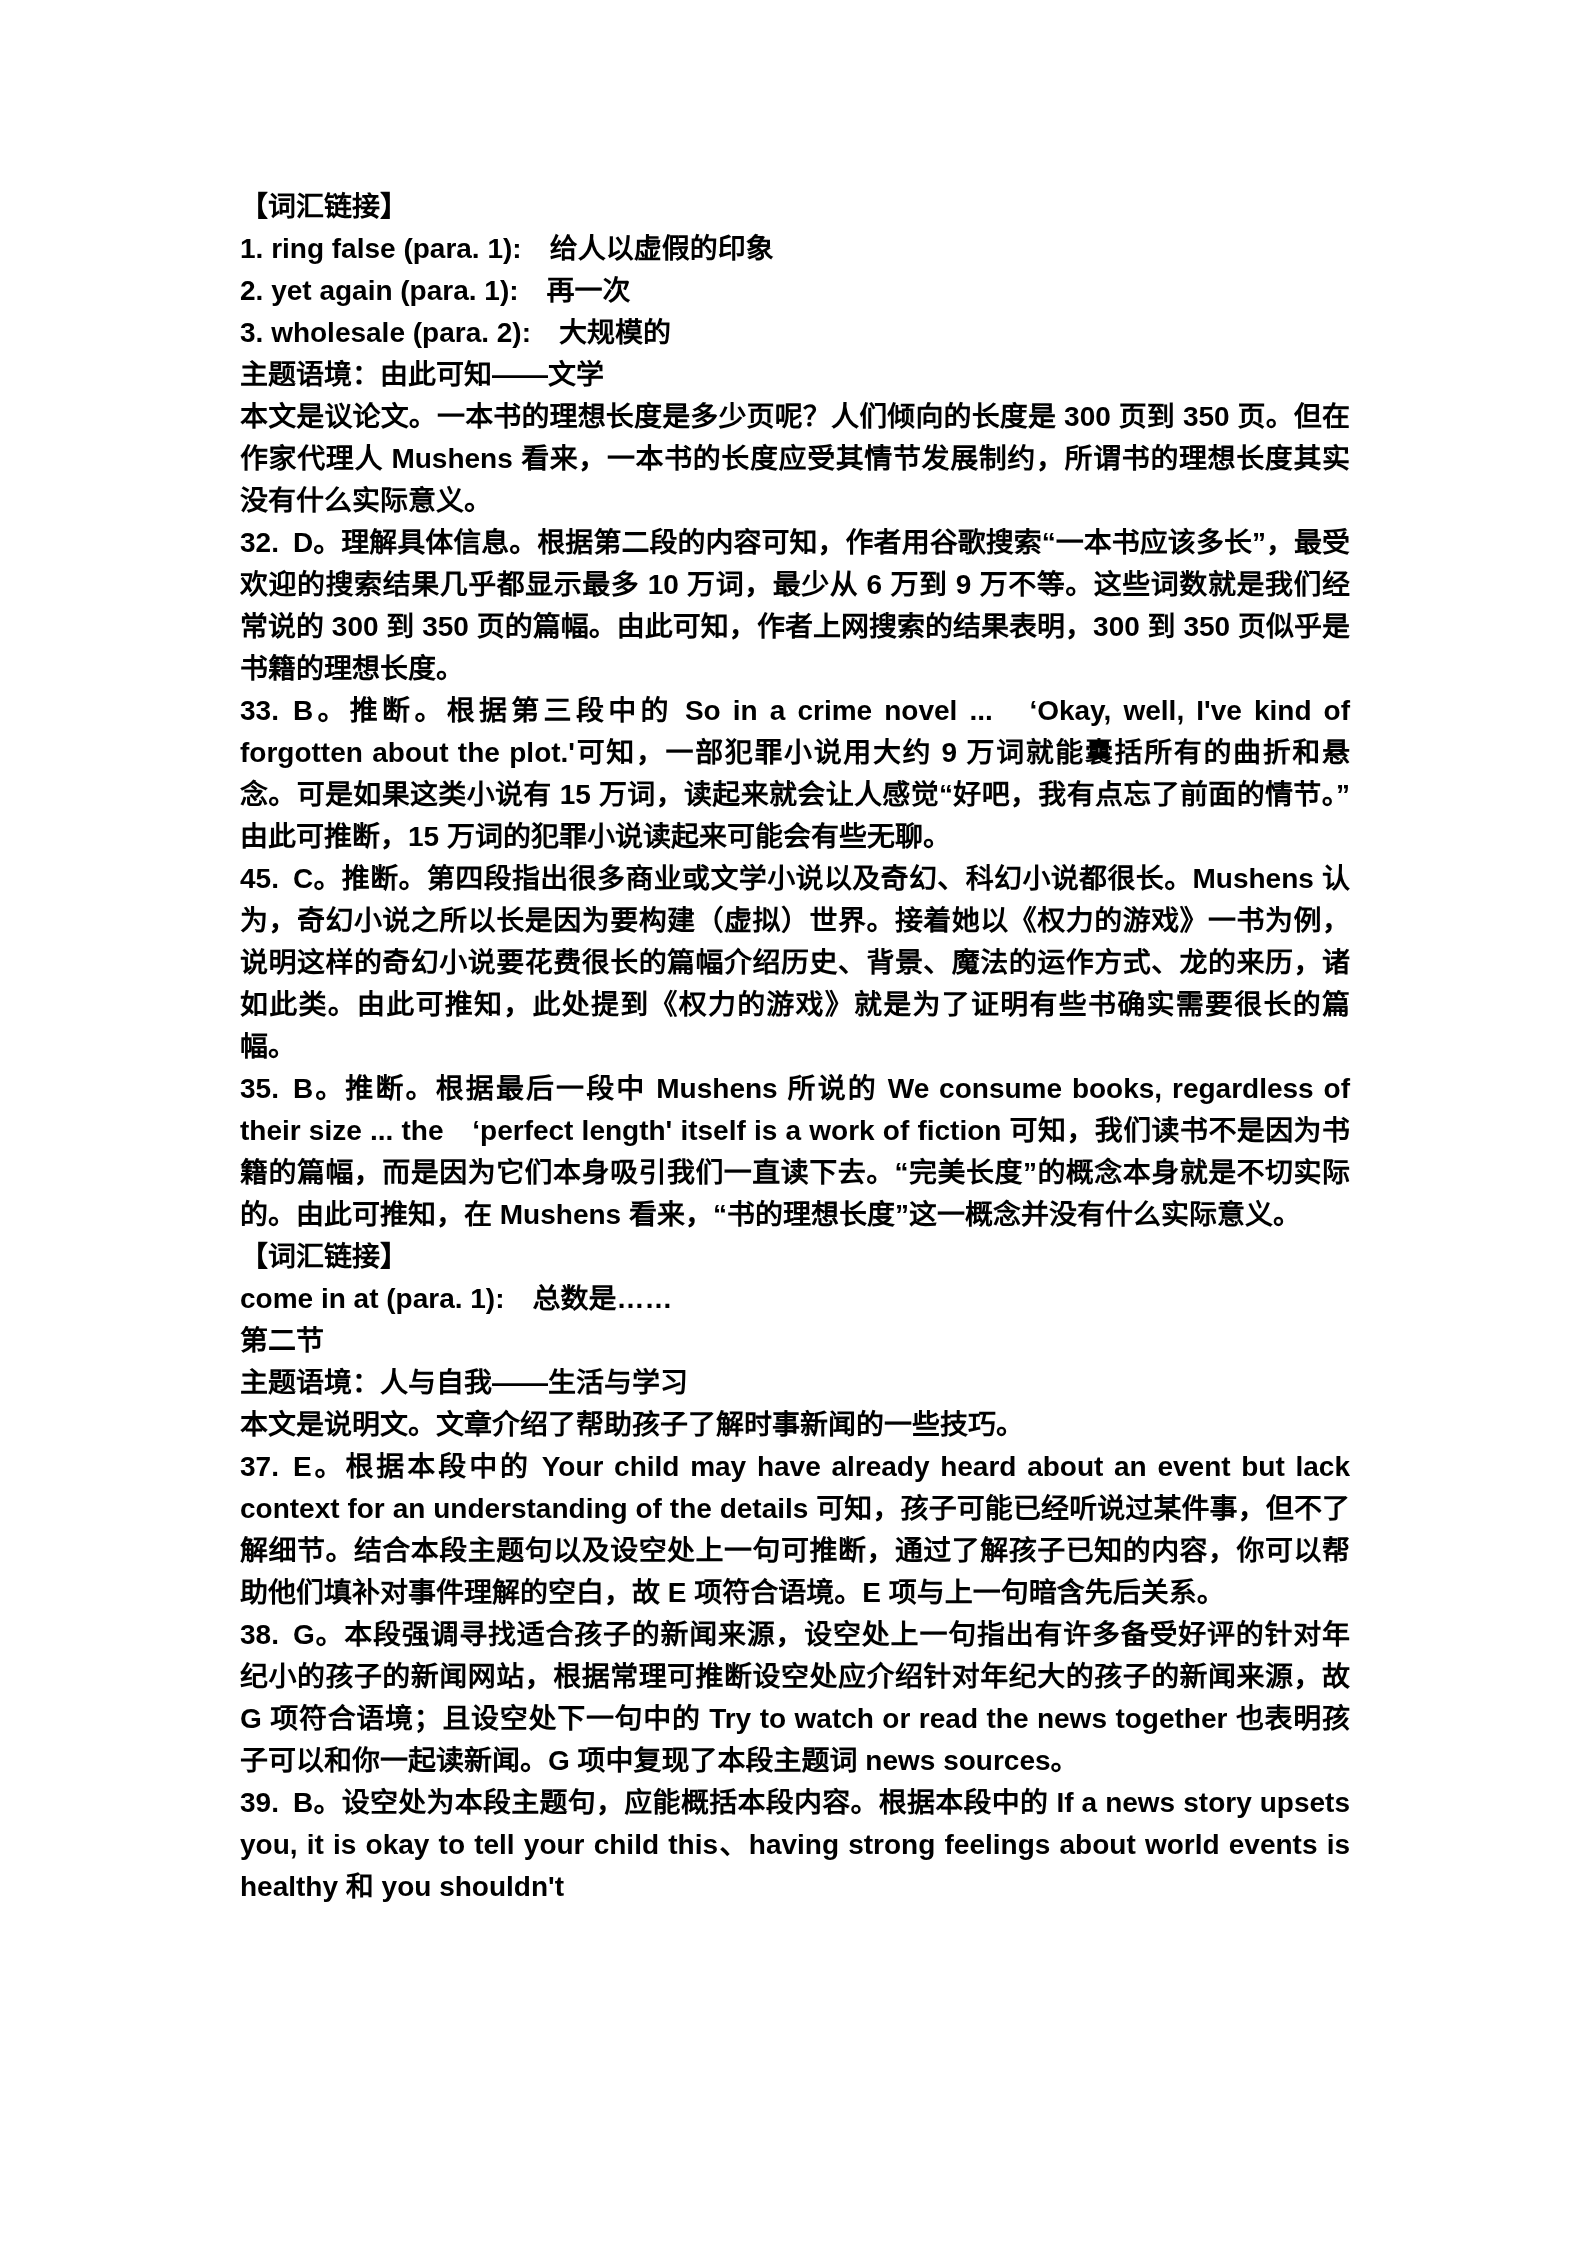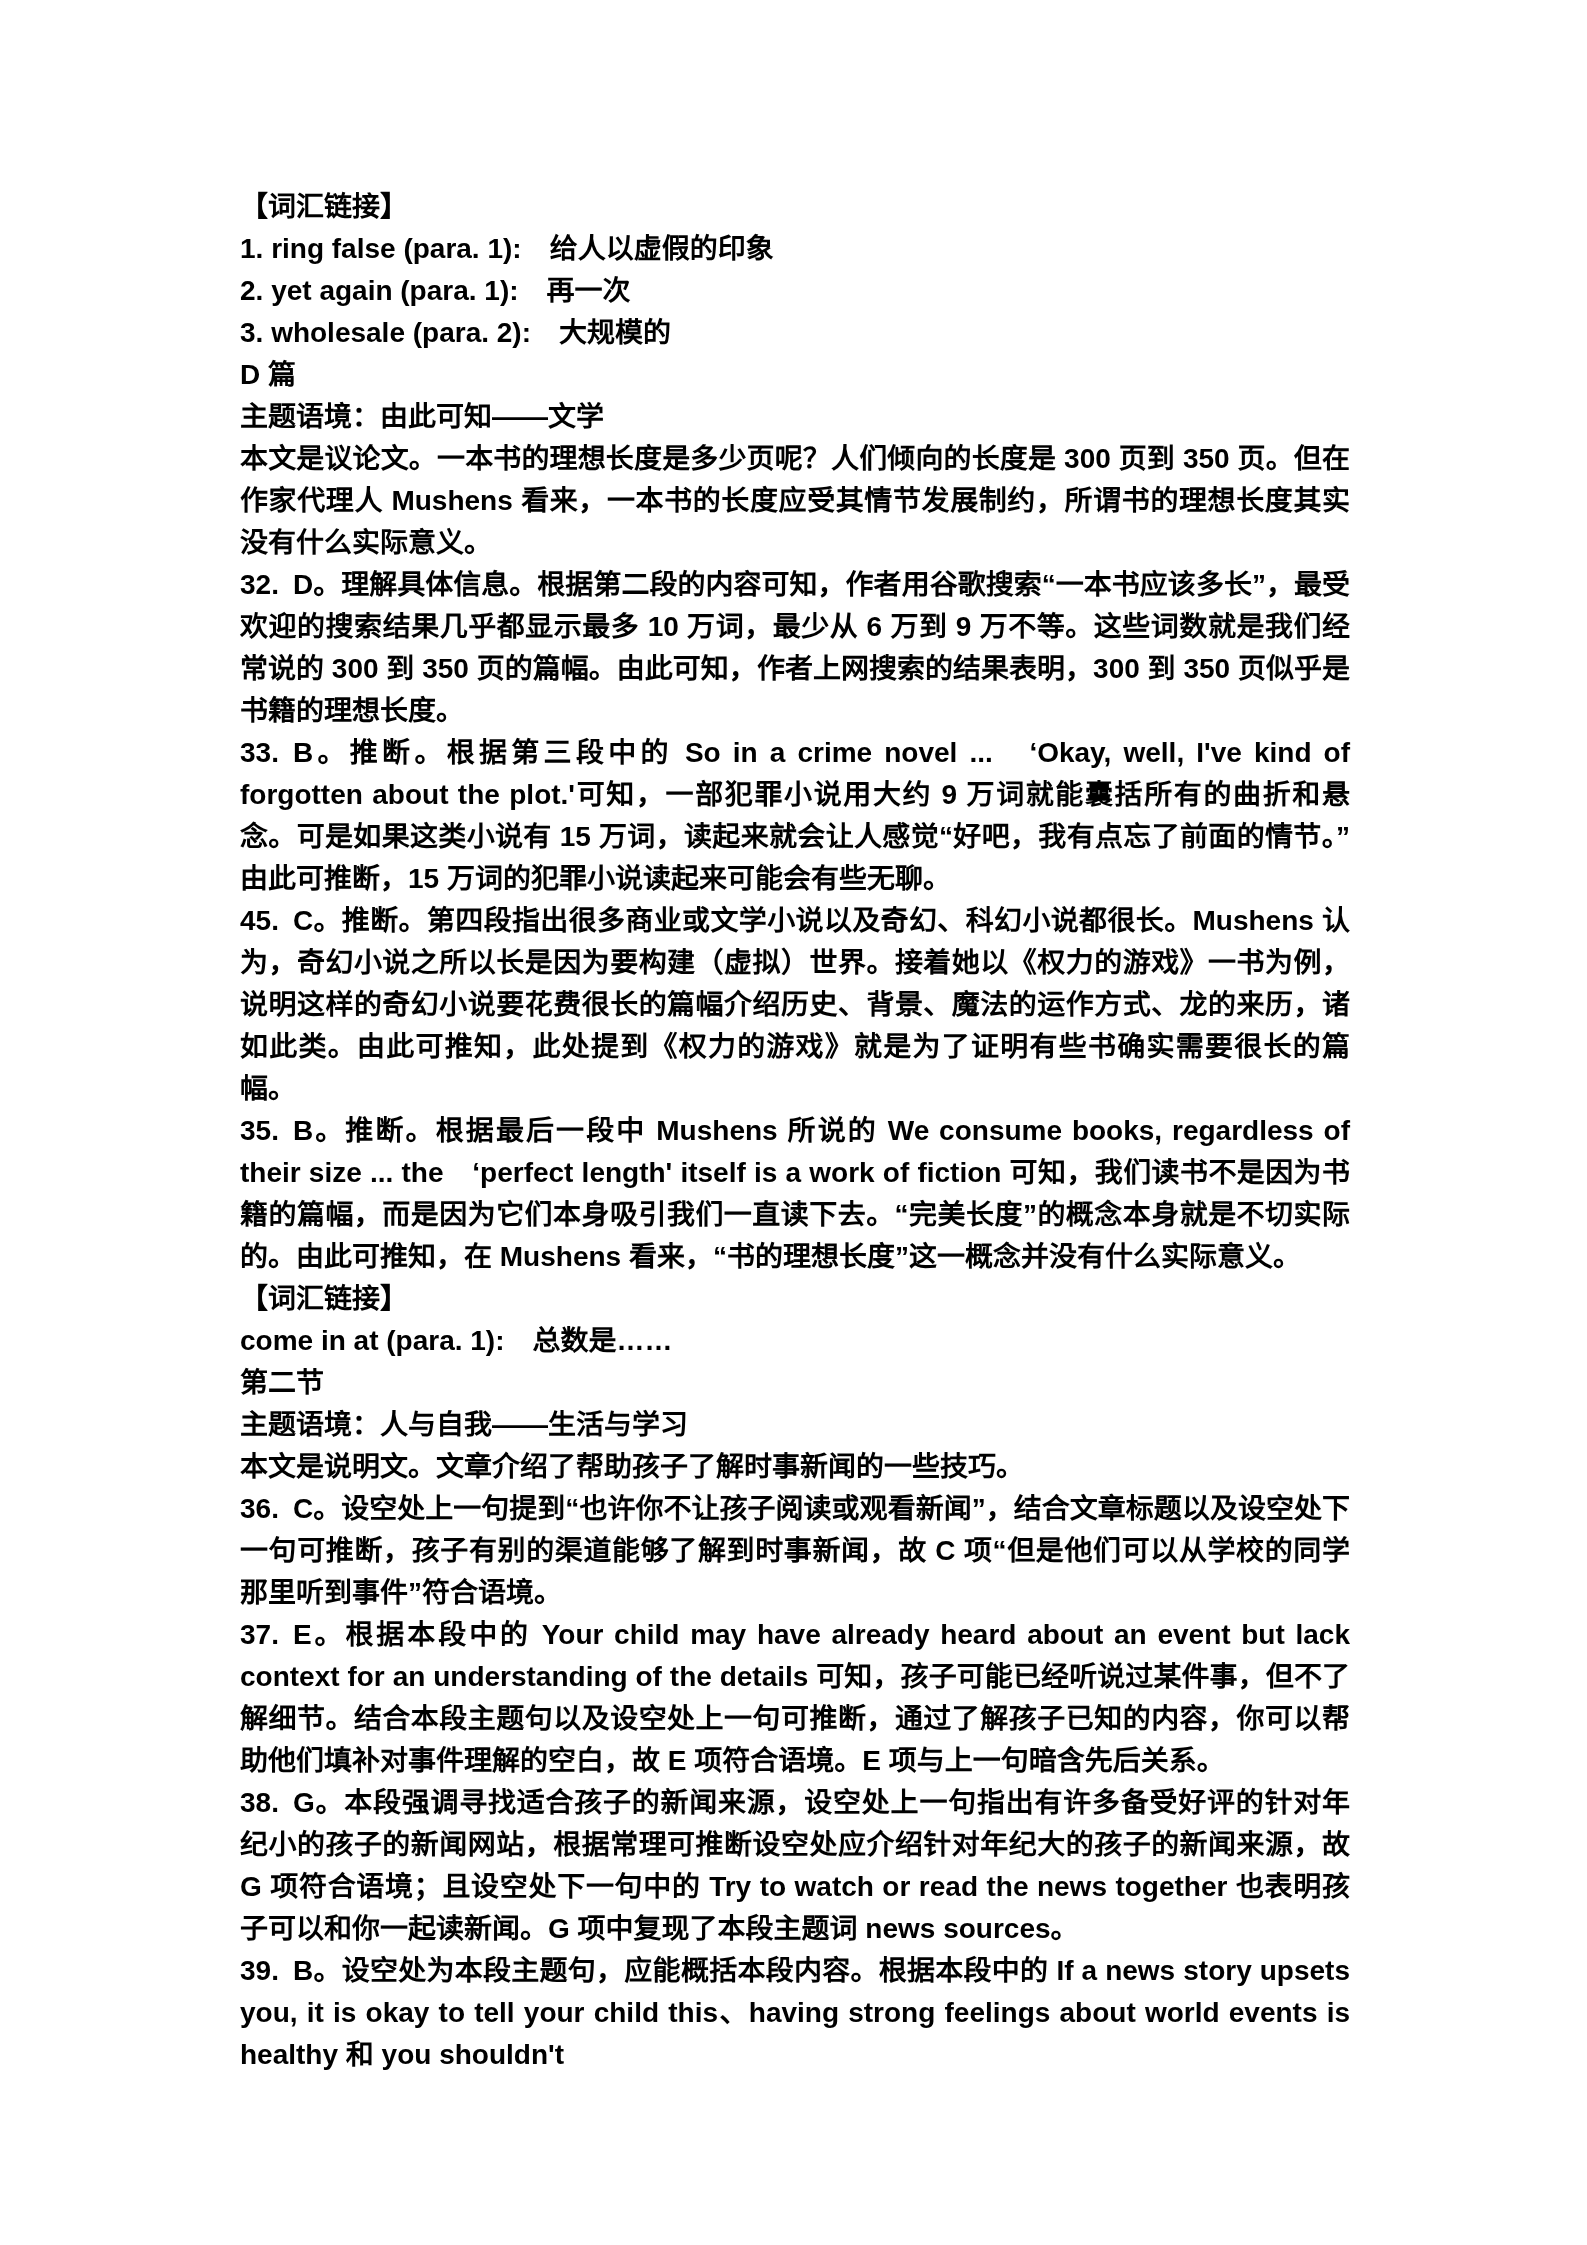--- a/index.html
+++ b/index.html
@@ -35,30 +35,28 @@
 </style>
 </head>
 <body>
 
 <div class="page">
   <div class="content">
     <p>【词汇链接】</p>
     <p>1. ring false (para. 1):　给人以虚假的印象</p>
     <p>2. yet again (para. 1):　再一次</p>
     <p>3. wholesale (para. 2):　大规模的</p>
-    <p>D 篇</p>
     <p>主题语境：由此可知——文学</p>
     <p>本文是议论文。一本书的理想长度是多少页呢？人们倾向的长度是 300 页到 350 页。但在作家代理人 Mushens 看来，一本书的长度应受其情节发展制约，所谓书的理想长度其实没有什么实际意义。</p>
     <p>32. D。理解具体信息。根据第二段的内容可知，作者用谷歌搜索“一本书应该多长”，最受欢迎的搜索结果几乎都显示最多 10 万词，最少从 6 万到 9 万不等。这些词数就是我们经常说的 300 到 350 页的篇幅。由此可知，作者上网搜索的结果表明，300 到 350 页似乎是书籍的理想长度。</p>
     <p>33. B。推断。根据第三段中的 So in a crime novel ...　‘Okay, well, I've kind of forgotten about the plot.'可知，一部犯罪小说用大约 9 万词就能囊括所有的曲折和悬念。可是如果这类小说有 15 万词，读起来就会让人感觉“好吧，我有点忘了前面的情节。”由此可推断，15 万词的犯罪小说读起来可能会有些无聊。</p>
     <p>45. C。推断。第四段指出很多商业或文学小说以及奇幻、科幻小说都很长。Mushens 认为，奇幻小说之所以长是因为要构建（虚拟）世界。接着她以《权力的游戏》一书为例，说明这样的奇幻小说要花费很长的篇幅介绍历史、背景、魔法的运作方式、龙的来历，诸如此类。由此可推知，此处提到《权力的游戏》就是为了证明有些书确实需要很长的篇幅。</p>
     <p>35. B。推断。根据最后一段中 Mushens 所说的 We consume books, regardless of their size ... the　‘perfect length' itself is a work of fiction 可知，我们读书不是因为书籍的篇幅，而是因为它们本身吸引我们一直读下去。“完美长度”的概念本身就是不切实际的。由此可推知，在 Mushens 看来，“书的理想长度”这一概念并没有什么实际意义。</p>
     <p>【词汇链接】</p>
     <p>come in at (para. 1):　总数是……</p>
     <p>第二节</p>
     <p>主题语境：人与自我——生活与学习</p>
     <p>本文是说明文。文章介绍了帮助孩子了解时事新闻的一些技巧。</p>
-    <p>36. C。设空处上一句提到“也许你不让孩子阅读或观看新闻”，结合文章标题以及设空处下一句可推断，孩子有别的渠道能够了解到时事新闻，故 C 项“但是他们可以从学校的同学那里听到事件”符合语境。</p>
     <p>37. E。根据本段中的 Your child may have already heard about an event but lack context for an understanding of the details 可知，孩子可能已经听说过某件事，但不了解细节。结合本段主题句以及设空处上一句可推断，通过了解孩子已知的内容，你可以帮助他们填补对事件理解的空白，故 E 项符合语境。E 项与上一句暗含先后关系。</p>
     <p>38. G。本段强调寻找适合孩子的新闻来源，设空处上一句指出有许多备受好评的针对年纪小的孩子的新闻网站，根据常理可推断设空处应介绍针对年纪大的孩子的新闻来源，故 G 项符合语境；且设空处下一句中的 Try to watch or read the news together 也表明孩子可以和你一起读新闻。G 项中复现了本段主题词 news sources。</p>
     <p>39. B。设空处为本段主题句，应能概括本段内容。根据本段中的 If a news story upsets you, it is okay to tell your child this、having strong feelings about world events is healthy 和 you shouldn't</p>
   </div>
 </div>
 
 </body></html>

